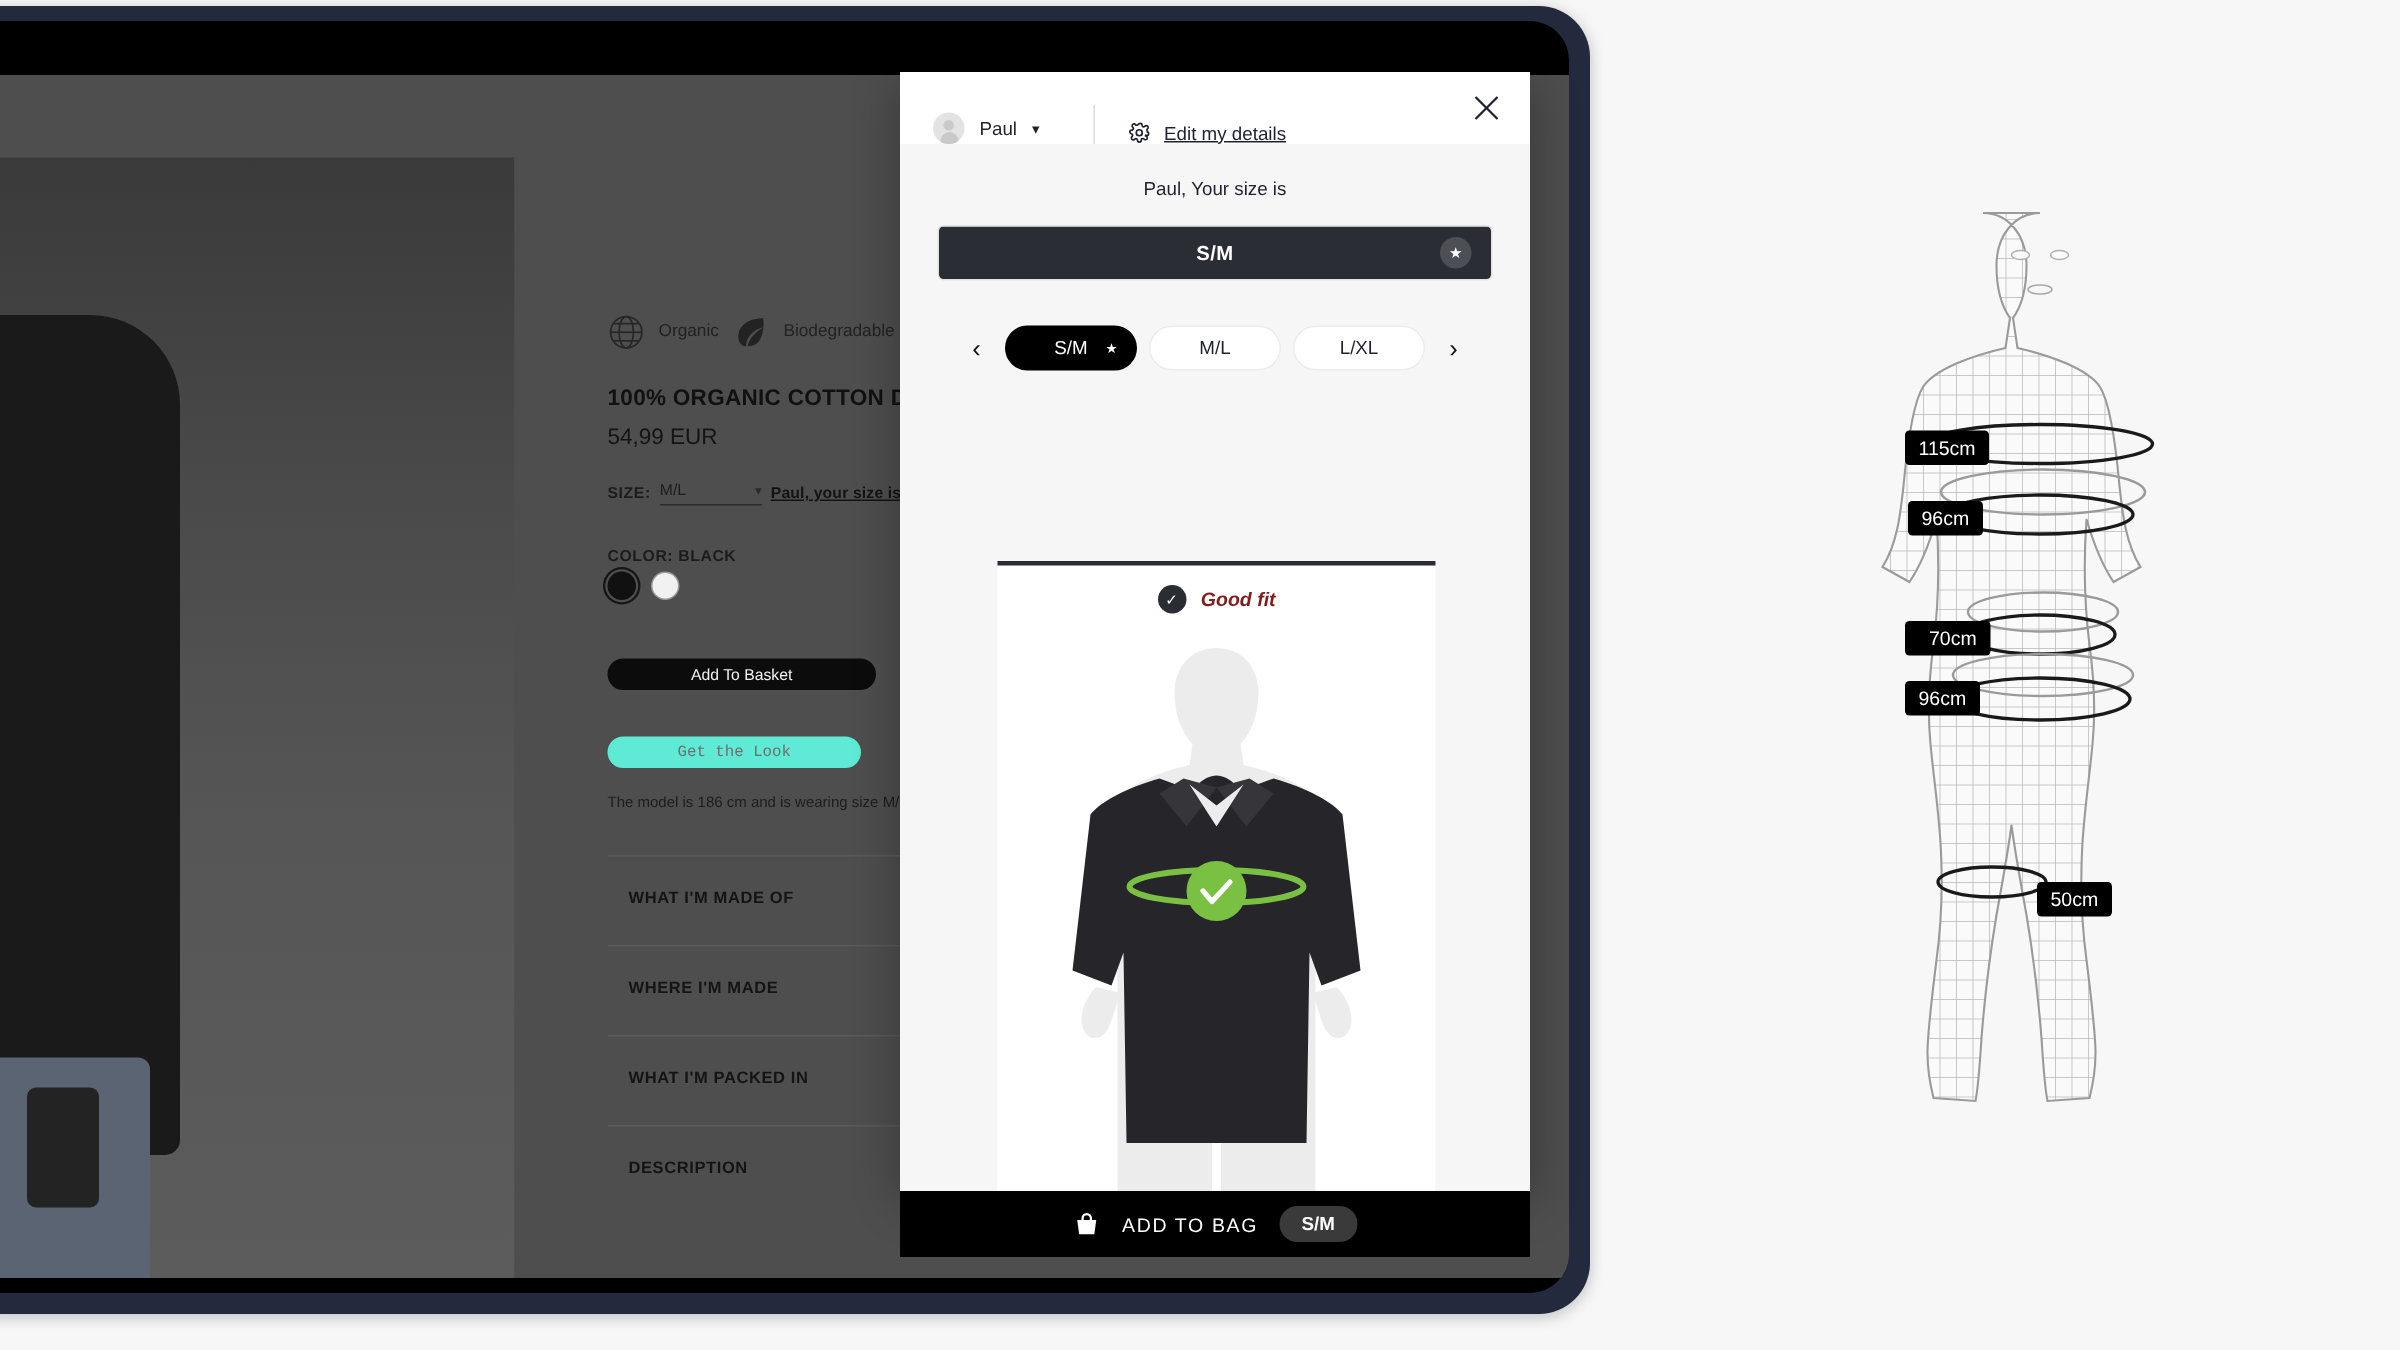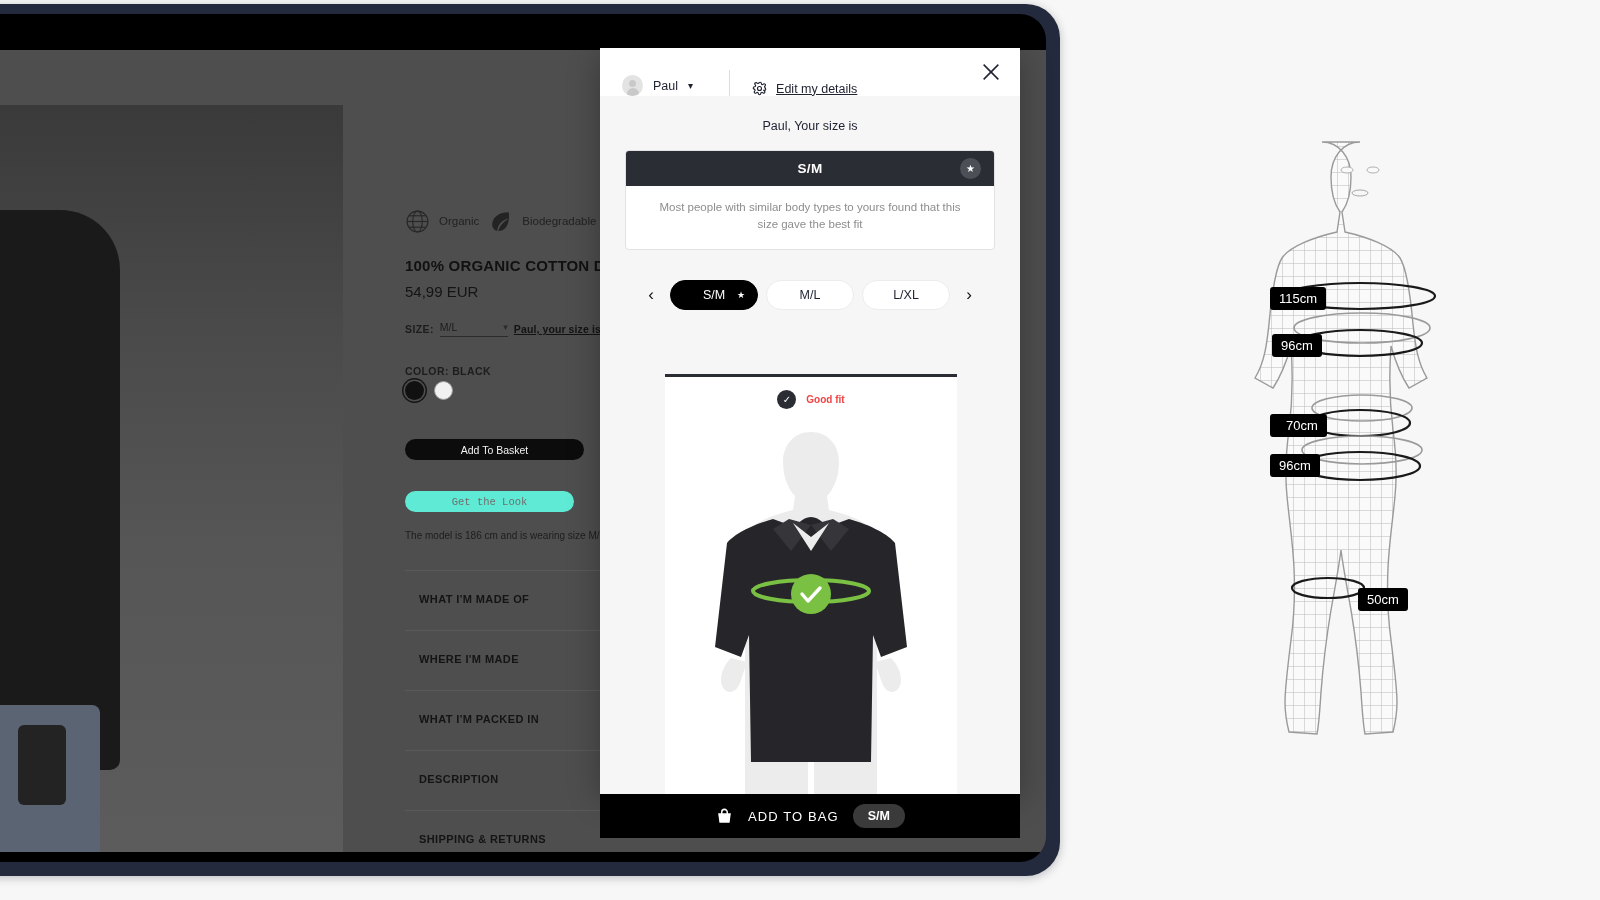--- a/index.html
+++ b/index.html
@@ -187,21 +187,21 @@
 
   .fit-card {
     position:absolute; left:665px; top:374px; width:292px; height:420px;
     background:#fff; border-top:3px solid #2b2d34;
   }
   .fit-head { display:flex; align-items:center; justify-content:center; gap:10px; margin-top:13px; }
   .fit-check {
     width:19px; height:19px; border-radius:50%; background:#2b2d34;
     display:flex; align-items:center; justify-content:center; color:#fff; font-size:10px;
   }
-  .fit-text { font-size:10px; font-weight:bold; color:#ef4444; }
+  .fit-text { font-size:13px; font-weight:bold; color:#7f1d1d;font-style:italic; }
 
   .garment { position:absolute; left:0; top:45px; width:292px; height:375px; }
 
   .modal-foot {
     position:absolute; left:600px; top:794px; width:420px; height:44px;
     background:#000; display:flex; align-items:center; justify-content:center; gap:14px;
   }
   .bag-icon { width:19px; height:19px; }
   .foot-text { color:#fff; font-size:13px; letter-spacing:1.1px; font-weight:500; }
   .foot-size {
@@ -287,23 +287,20 @@
           </div>
         <div class="acc" style="top:525px">
             <span>WHERE I'M MADE</span>
           </div>
         <div class="acc" style="top:585px">
             <span>WHAT I'M PACKED IN</span>
           </div>
         <div class="acc" style="top:645px">
             <span>DESCRIPTION</span>
           </div>
-        <div class="acc" style="top:705px">
-            <span>SHIPPING &amp; RETURNS</span>
-          </div>
       </div>
     </div>
   </div>
 
   <div class="modal">
 
     <div class="modal-head">
       <span class="user-chip">
         <span class="avatar">
             <i></i>
@@ -325,21 +322,20 @@
       </svg>
     </div>
 
     <div class="modal-title">Paul, Your size is</div>
 
     <div class="rec-card">
       <div class="rec-head">
         <span class="rec-size">S/M</span>
         <span class="rec-star">★</span>
       </div>
-      <div class="rec-body">Most people with similar body types to yours found that this size gave the best fit</div>
     </div>
 
     <div class="carousel">
       <span class="car-arrow">‹</span>
       <span class="size-pill active">
         <span>S/M</span>
         <span class="pill-star">★</span>
       </span>
       <span class="size-pill">
         <span>M/L</span>

